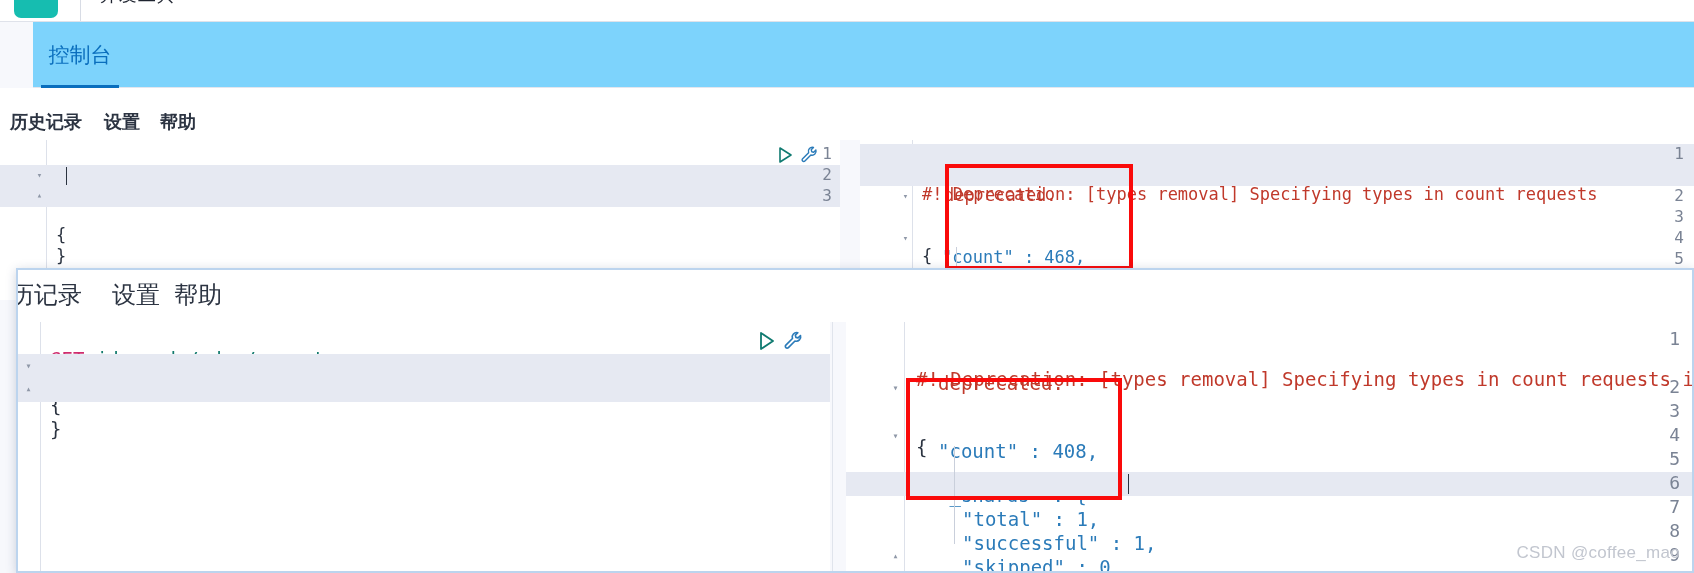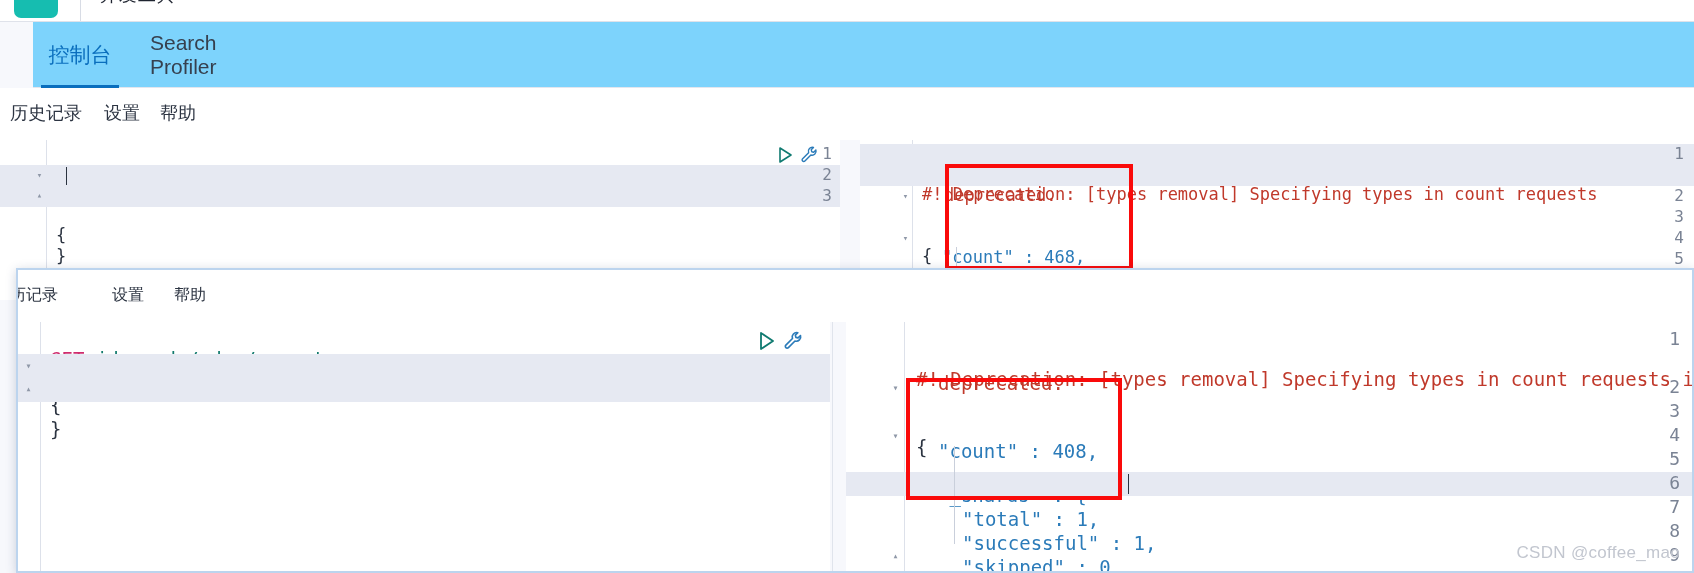--- a/index.html
+++ b/index.html
@@ -53,22 +53,22 @@
   #tab0{ left:8px; width:78px; }
   #tab1{ left:113px; width:146px; }
   #tab2{ left:291px; width:155px; }
 
   
   .submenu{
     position:absolute; left:0; top:88px; width:1694px; height:52px;
     background:#ffffff;
   }
   .submenu .mi{
-    position:absolute; top:9px; height:32px; line-height:32px;
-    font-size:18px; color:#2c3442; cursor:pointer;
+    position:absolute; top:18px; height:32px; line-height:32px;
+    font-size:18px; color:#2c3442; cursor:pointer;font-weight:bold;
   }
   #mi0{ left:10px; }
   #mi1{ left:104px; }
   #mi2{ left:160px; }
 
   
   .console{
     position:absolute; left:0; top:140px; width:1694px; height:160px;
     background:#f7f8fc;
   }
@@ -131,21 +131,21 @@
     background:#ffffff;
     border:2px solid #bcd4ee;
     box-shadow:0 2px 10px rgba(40,60,100,.22);
     overflow:hidden;
   }
   .ov-submenu{
     position:absolute; left:0; top:0; width:100%; height:52px; background:#ffffff;
   }
   .ov-submenu .mi{
     position:absolute; top:8px; height:34px; line-height:34px;
-    font-size:16px; color:#2c3442; cursor:pointer;text-align:center;
+    font-size:24px; color:#2c3442; cursor:pointer;text-align:center;
   }
   #omi0{ left:-8px; }
   #omi1{ left:94px; }
   #omi2{ left:156px; }
 
   .ov-body{
     position:absolute; left:0; top:52px; width:100%; bottom:0; background:#f7f8fc;
   }
   .ov-left{
     position:absolute; left:0; top:0; width:812px; bottom:0; background:#ffffff;
@@ -173,21 +173,20 @@
   <div class="logo">
     
   </div>
   <div class="divider"></div>
   <div class="app-title">开发工具</div>
 </div>
 <div class="appbar-bottom-line"></div>
 
 <div class="tabs">
   <div class="tab active" id="tab0">控制台</div>
-  <div class="tab" id="tab1">Search Profiler</div>
 </div>
 
 <div class="submenu">
   <div class="mi" id="mi0">历史记录</div>
   <div class="mi" id="mi1">设置</div>
   <div class="mi" id="mi2">帮助</div>
 </div>
 
 <div class="console">
 

